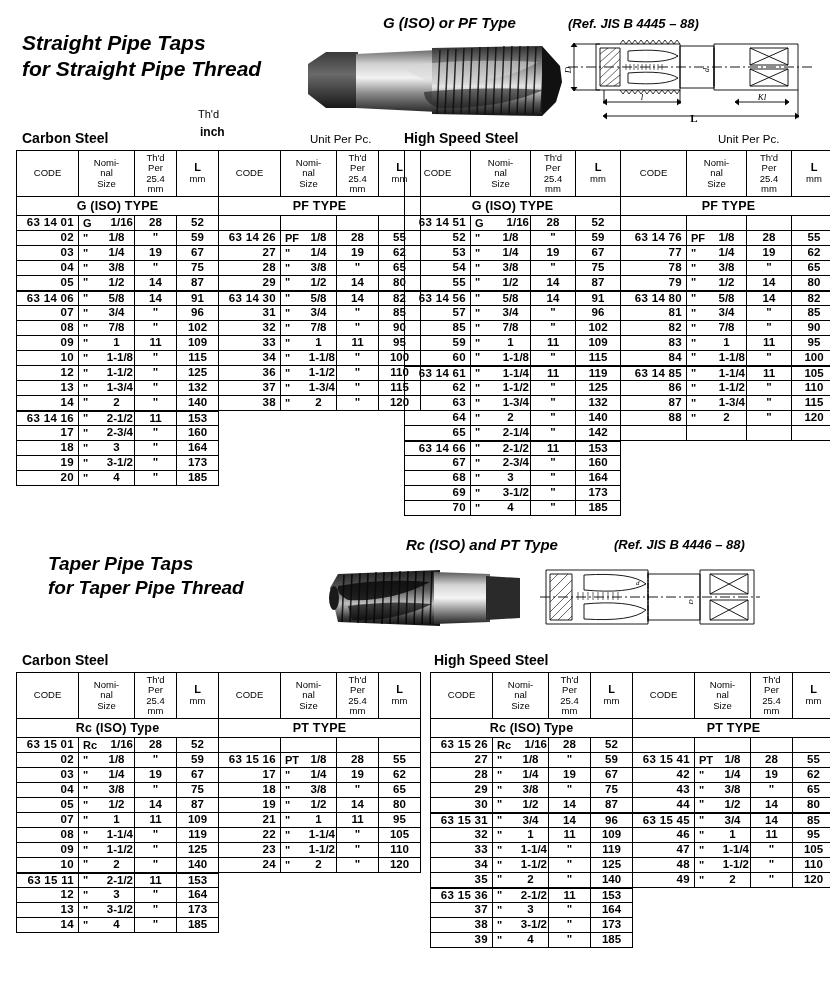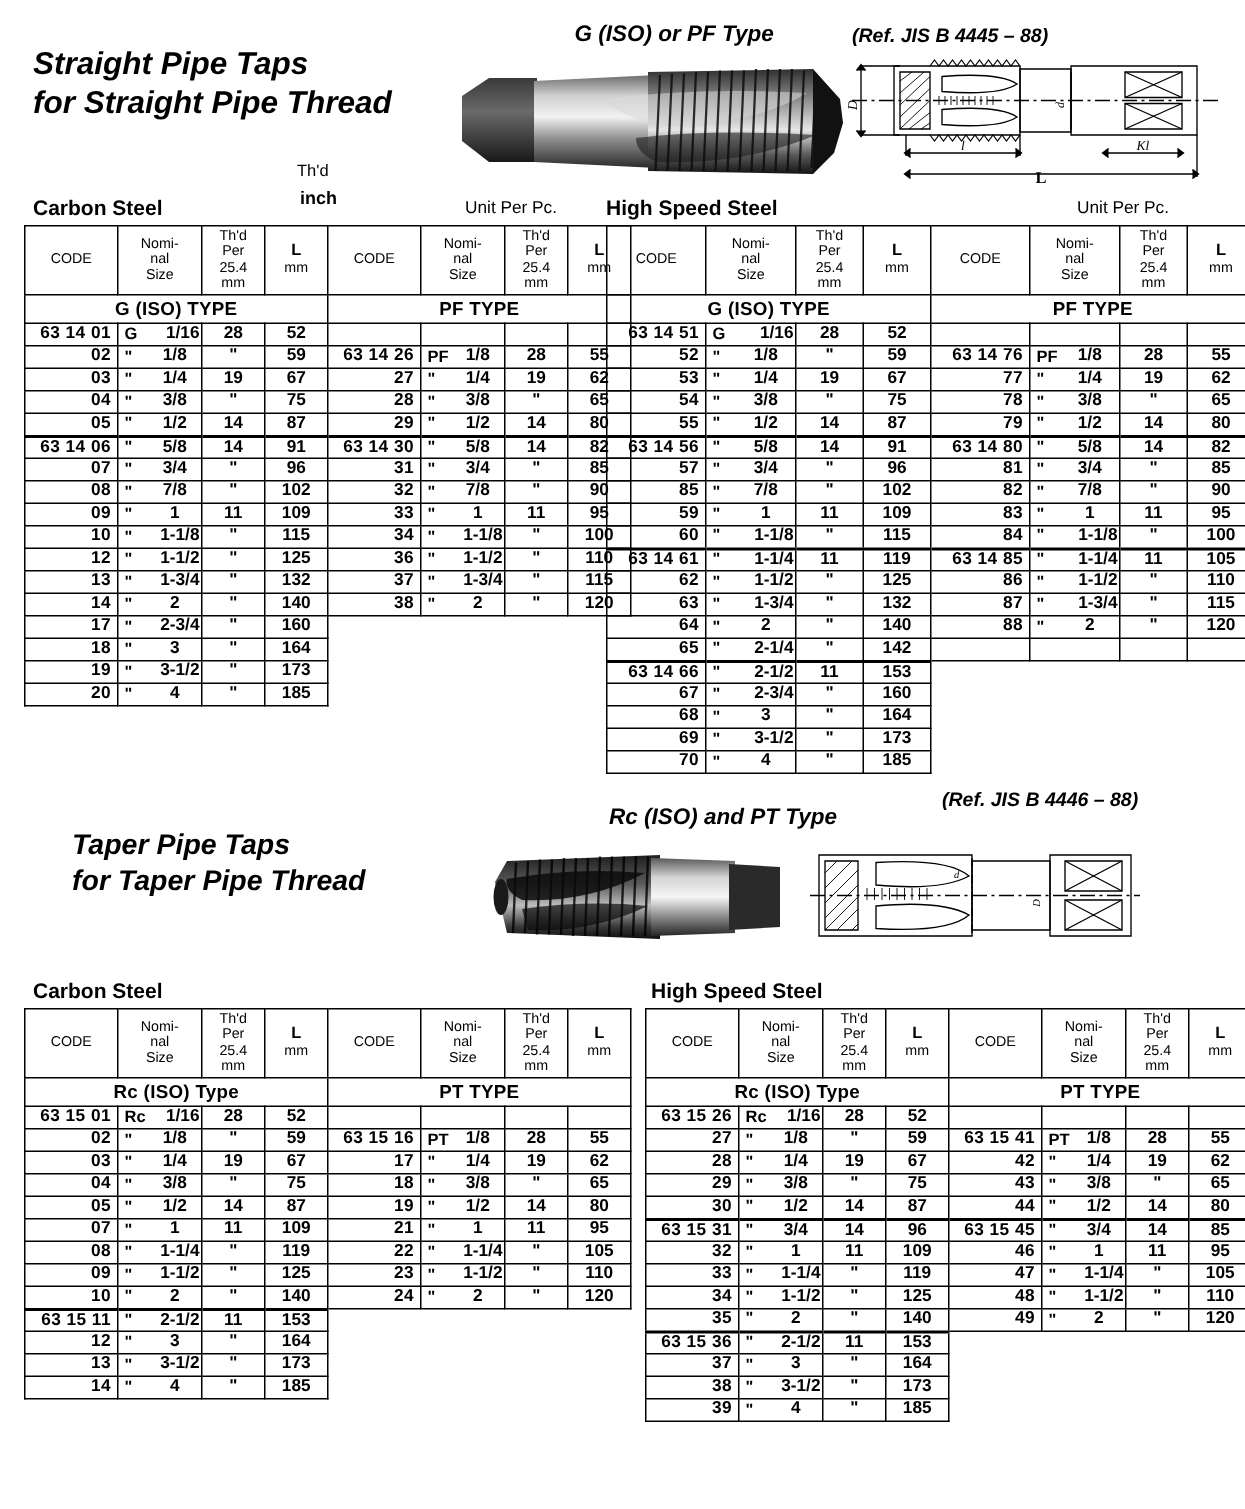--- a/index.html
+++ b/index.html
@@ -545,20 +545,35 @@
         <td class="code">38</td>
         <td class="size">
           <span class="sz">
             <span class="pfx">"</span>
             <span class="val">2</span>
           </span>
         </td>
         <td>"</td>
         <td>120</td>
       </tr>
+      <tr class="d gsep">
+        <td class="code">63 14 16</td>
+        <td class="size">
+          <span class="sz">
+            <span class="pfx">"</span>
+            <span class="val wide">2-1/2</span>
+          </span>
+        </td>
+        <td>11</td>
+        <td>153</td>
+        <td class="void"></td>
+        <td class="void"></td>
+        <td class="void"></td>
+        <td class="void"></td>
+      </tr>
       <tr class="d">
         <td class="code">17</td>
         <td class="size">
           <span class="sz">
             <span class="pfx">"</span>
             <span class="val wide">2-3/4</span>
           </span>
         </td>
         <td>"</td>
         <td>160</td>
@@ -1008,21 +1023,21 @@
         <td class="void"></td>
         <td class="void"></td>
       </tr>
     </tbody>
 </table>
 
 <div class="sec-title" id="taper-title">Taper Pipe Taps
 for Taper Pipe Thread</div>
 
 <div class="type-head" style="left:406px; top:536px;">Rc (ISO) and PT Type</div>
-<div class="ref-head" style="left:614px; top:525px;margin-left:14px;">(Ref. JIS B 4446 – 88)</div>
+<div class="ref-head" style="left:614px; top:537px;">(Ref. JIS B 4446 – 88)</div>
 
 <svg class="photo" style="left:322px; top:562px;" width="202" height="72" viewBox="0 0 202 72">
   <defs>
     <linearGradient id="tshankG" x1="0" y1="0" x2="0" y2="1">
       <stop offset="0%" stop-color="#5a5a5a"></stop>
       <stop offset="25%" stop-color="#d4d4d4"></stop>
       <stop offset="50%" stop-color="#f5f5f5"></stop>
       <stop offset="75%" stop-color="#8c8c8c"></stop>
       <stop offset="100%" stop-color="#262626"></stop>
     </linearGradient>

